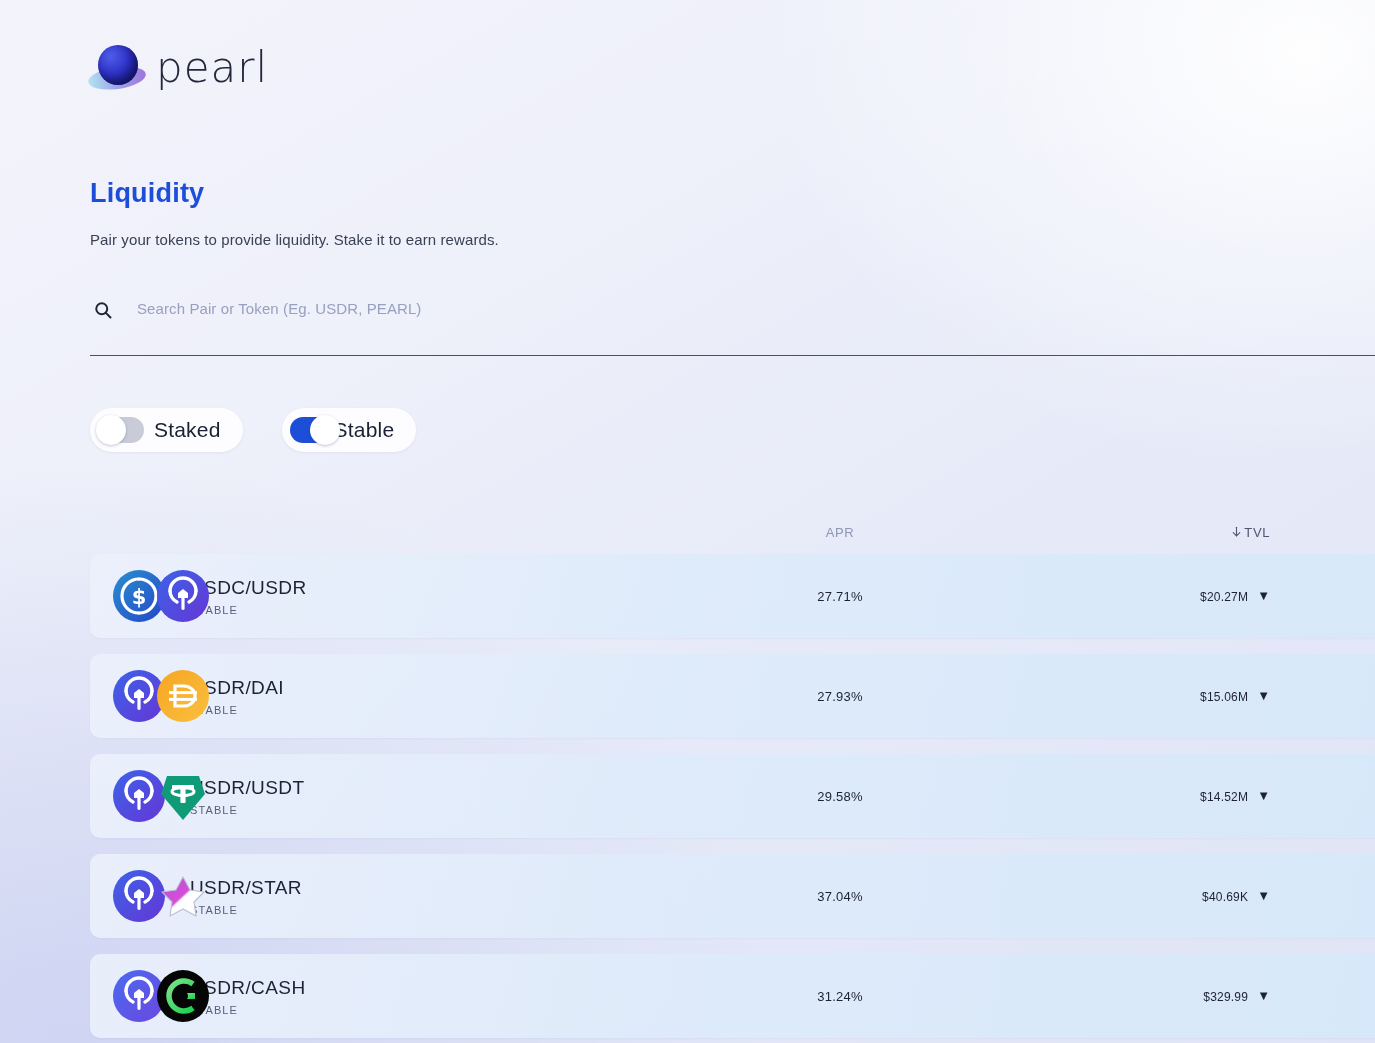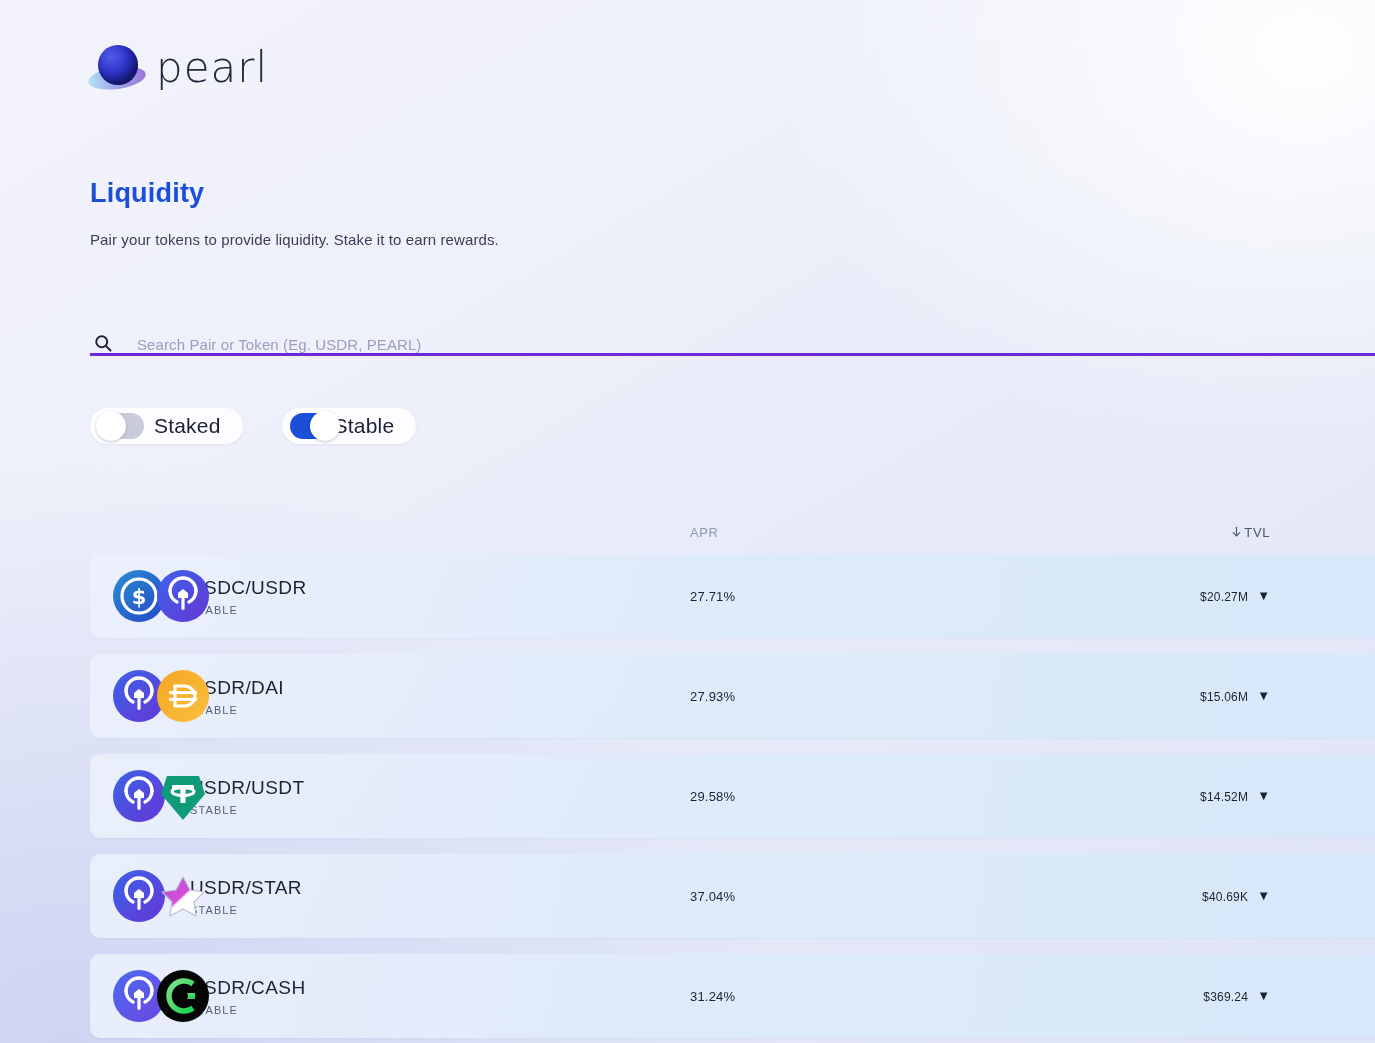--- a/index.html
+++ b/index.html
@@ -88,22 +88,22 @@
   }
 
   
   .search-wrap {
     position: absolute;
     left: 90px;
     top: 300px;
     width: 1285px;
     height: 56px;
     display: flex;
-    align-items: flex-end;
-    border-bottom: 3px solid #6d28d9;
+    align-items: flex-start;
+    border-bottom: 1px solid #6d28d9;
   }
   .search-icon {
     width: 20px;
     height: 20px;
     margin-left: 3px;
     margin-right: 24px;
     flex: none;
     color: #1f2437;
   }
   .search-input {
@@ -120,21 +120,21 @@
 
   
   .filters {
     position: absolute;
     left: 90px;
     top: 408px;
     display: flex;
     gap: 39px;
   }
   .pill {
-    height: 36px;
+    height: 44px;
     border-radius: 22px;
     background: #fdfdff;
     display: flex;
     align-items: center;
     padding: 0 22px 0 8px;
     box-shadow: 0 1px 3px rgba(60,70,120,.07);
     cursor: pointer;
     position: relative;
   }
   .switch {
@@ -177,21 +177,21 @@
     top: 510px;
     width: 1300px;
   }
   .thead {
     display: flex;
     align-items: center;
     height: 44px;
     padding: 0 0 0 0;
   }
   .col-pair  { width: 600px; flex: none; display: flex; align-items: center; }
-  .col-apr   { width: 300px; flex: none; }
+  .col-apr   { width: 300px; flex: none; text-align: center; }
   .col-tvl   { width: 295px; flex: none; text-align: right; padding-right: 15px; }
 
   .th {
     font-size: 13px;
     letter-spacing: .6px;
     color: #8e97b5;
     font-weight: 400;
   }
   .th.sorted { color: #4e566f; margin-top: 47px; }
   .sort-arrow {
@@ -528,17 +528,17 @@
           </svg>
         </div>
       </div>
       <div class="pair-text">
         <div class="pair-name">USDR/CASH</div>
         <div class="pair-tag">STABLE</div>
       </div>
     </div>
     <div class="col-apr"><span class="apr-val">31.24%</span></div>
     <div class="col-tvl">
-      <span class="tvl-val">$369.24</span><span class="caret">▼</span>
+      <span class="tvl-val">$329.99</span><span class="caret">▼</span>
     </div>
   </div>
 
 </div>
 
 </body></html>

